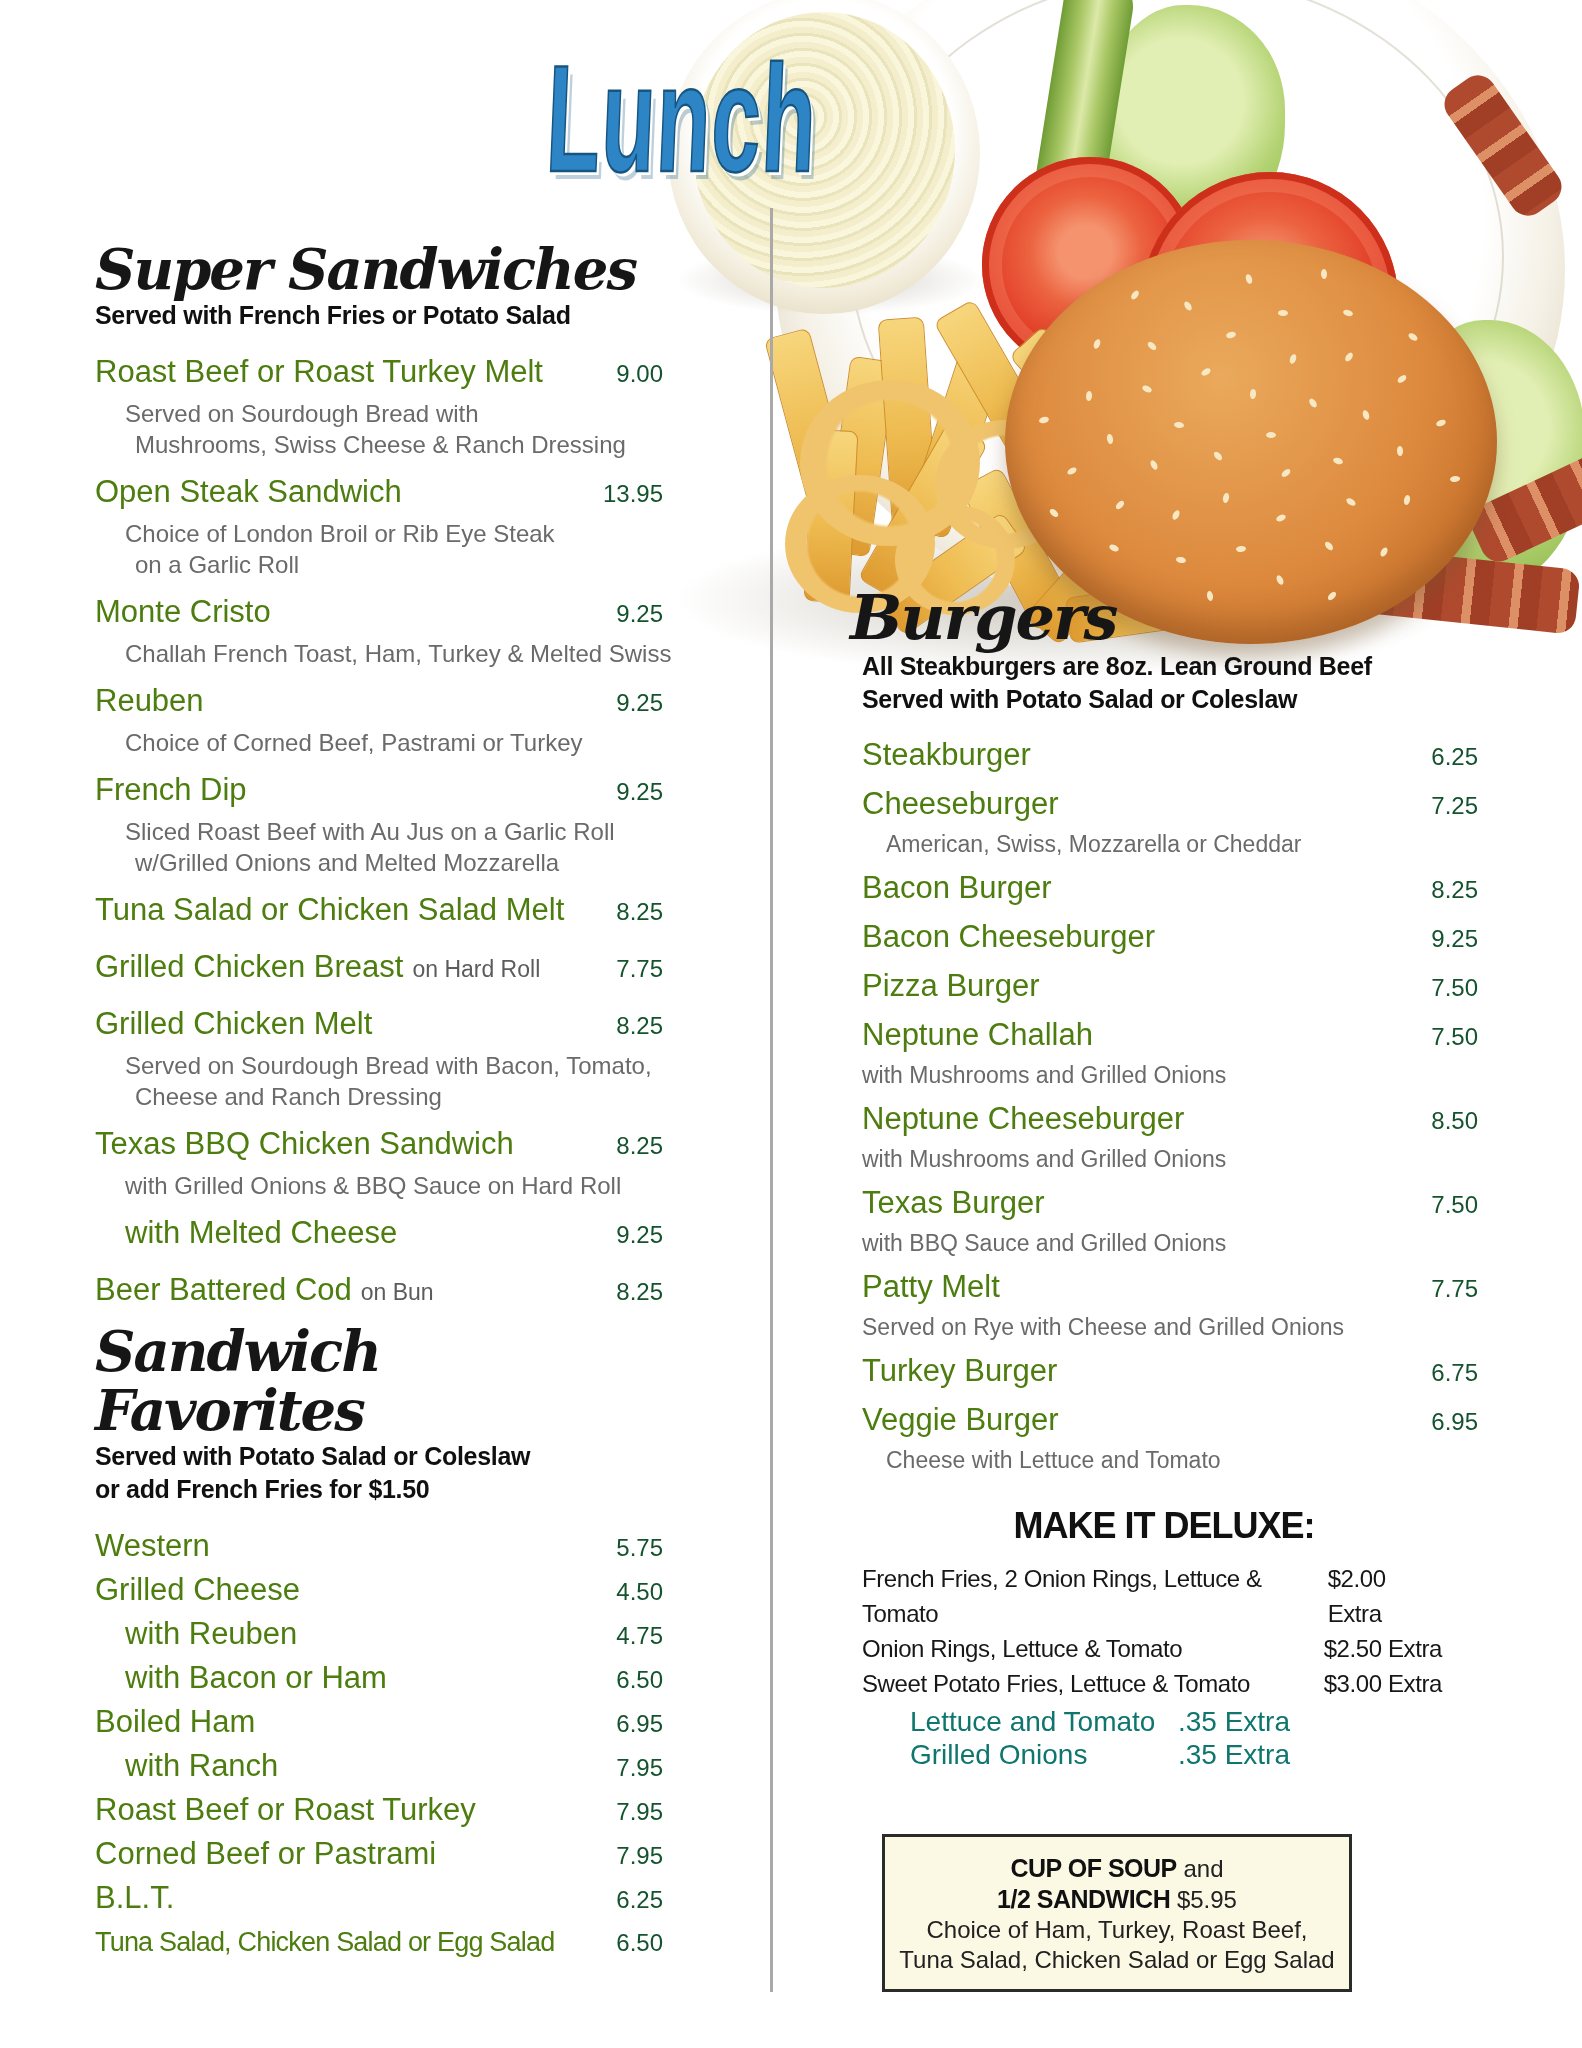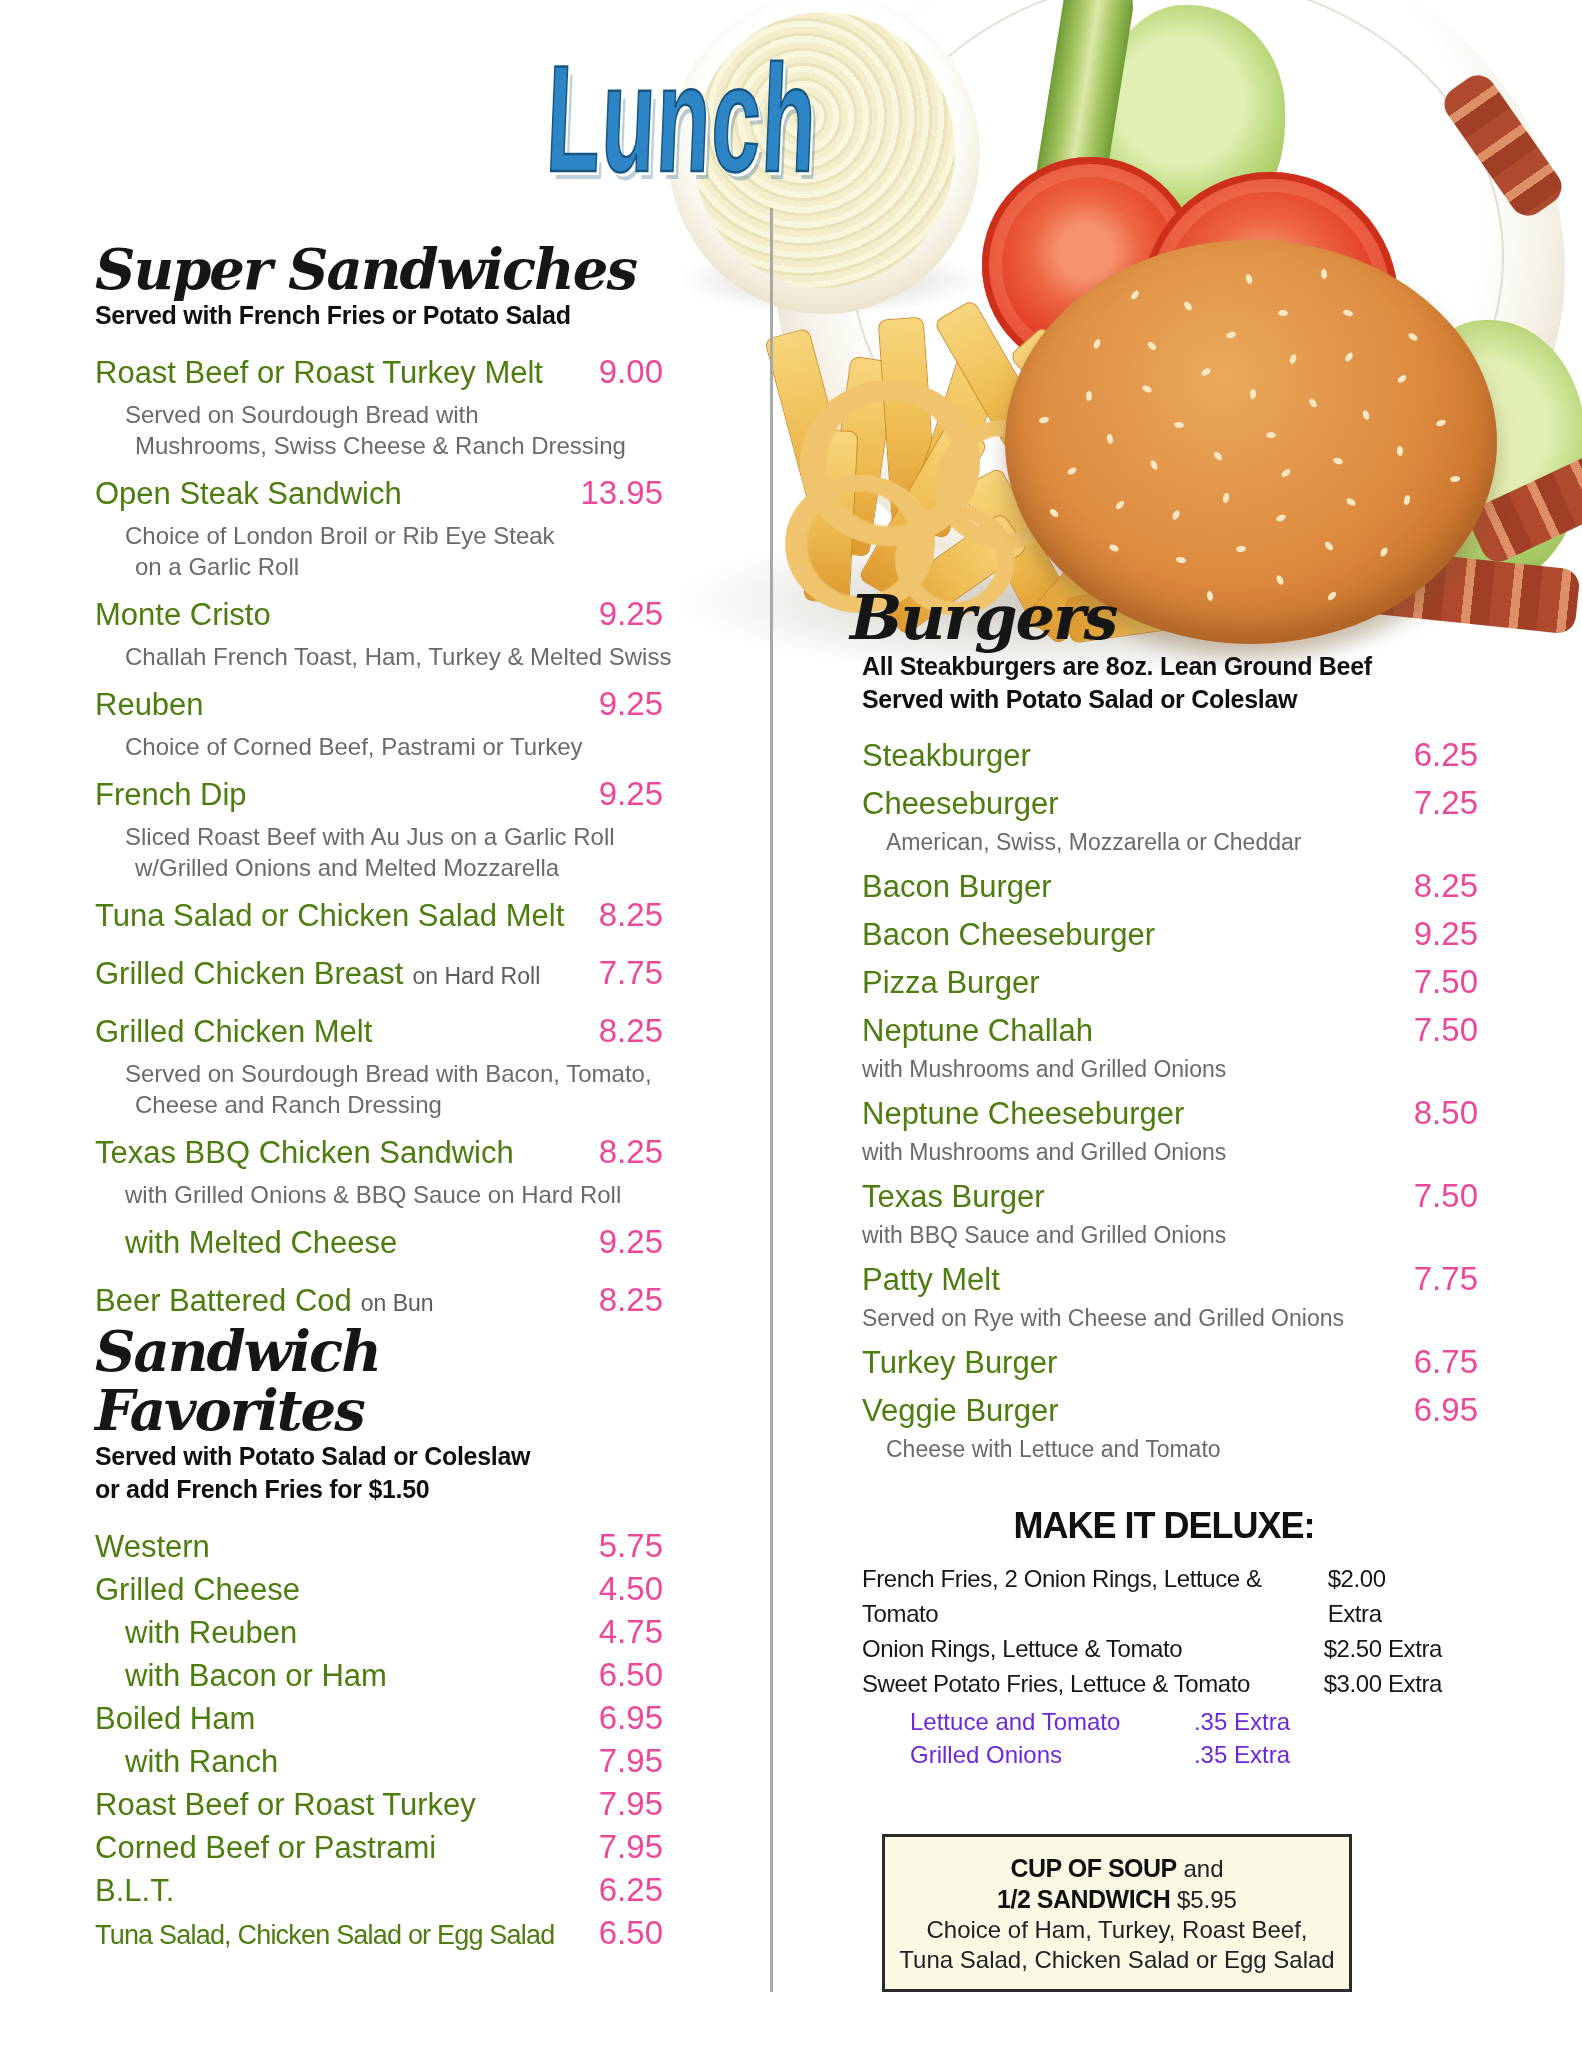--- a/index.html
+++ b/index.html
@@ -29,41 +29,41 @@
   .bold-sub{font-weight:bold;font-size:25px;line-height:33px;color:#101010;letter-spacing:-0.3px;}
 
   .mlist{margin-top:20px;}
   .mitem{margin-bottom:12px;}
   .fav .mitem{margin-bottom:2px;}
   .menu-item-row{display:flex;justify-content:space-between;align-items:baseline;line-height:40px;}
   .item-name{font-size:31px;color:#4d7c0f;white-space:nowrap;}
   .item-name.condensed{font-size:27px;letter-spacing:-0.8px;}
   .indented > .menu-item-row .item-name, .indented .item-name{padding-left:30px;}
   .item-suffix{font-size:23px;color:#5c5c5c;font-weight:normal;margin-left:9px;}
-  .item-price{font-size:33px;color:#ec4899;padding-left:12px;}
+  .item-price{font-size:24px;color:#14532d;padding-left:12px;}
   .desc-wrap{margin-top:1px;}
   .desc-line{font-size:24px;line-height:31px;color:#6a6a6a;padding-left:30px;white-space:nowrap;}
   .desc-line-2{padding-left:40px;}
 
   
   .bitem{padding-left:12px;margin-bottom:10px;}
   .bitem .menu-item-row{line-height:37px;}
   .bdesc{font-size:23px;line-height:30px;color:#6a6a6a;margin-top:5px;white-space:nowrap;}
   .bdesc.indented{padding-left:24px;}
   .sub-pad{padding-left:12px;}
 
   
   .deluxe-heading{font-weight:bold;font-size:36px;letter-spacing:-1px;color:#111;
     text-align:center;margin-bottom:14px;}
   .deluxe-row{display:flex;justify-content:space-between;align-items:baseline;
     padding:0 36px 0 12px;line-height:35px;}
   .deluxe-label,.deluxe-price{font-size:24px;letter-spacing:-0.4px;color:#171717;}
   .extras-row{display:flex;justify-content:space-between;align-items:baseline;line-height:33px;}
   .extras-block{position:absolute;left:60px;width:380px;}
-  .extras-label,.extras-price{font-size:24px;color:#6d28d9;}
+  .extras-label,.extras-price{font-size:28px;color:#0f766e;}
 
   
   .soup-box{position:absolute;left:882px;top:1806px;width:452px;z-index:5;
     border:3px solid #2b2b2b;background:#fbf8e4;text-align:center;padding:16px 6px 14px 6px;margin-top:28px;}
   .soup-line{font-size:24px;line-height:30px;color:#222;}
   .soup-bold{font-weight:bold;font-size:25px;letter-spacing:-0.5px;color:#111;}
 
   
   #food-photo{position:absolute;left:600px;top:0;width:982px;height:690px;overflow:hidden;z-index:1;}
   .abs{position:absolute;}

